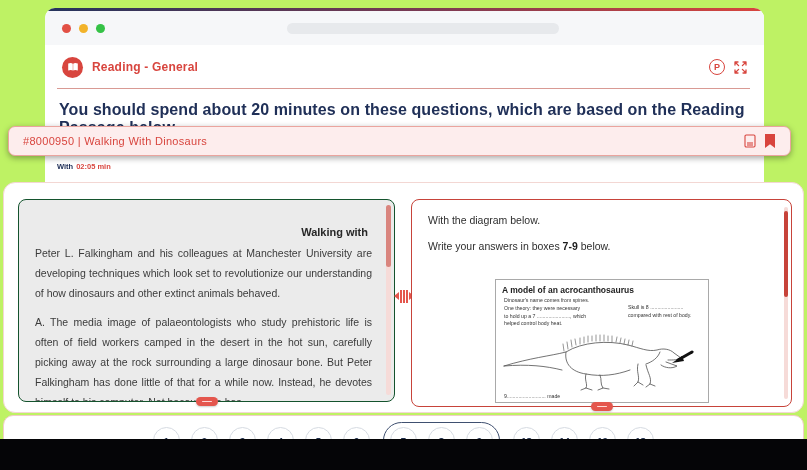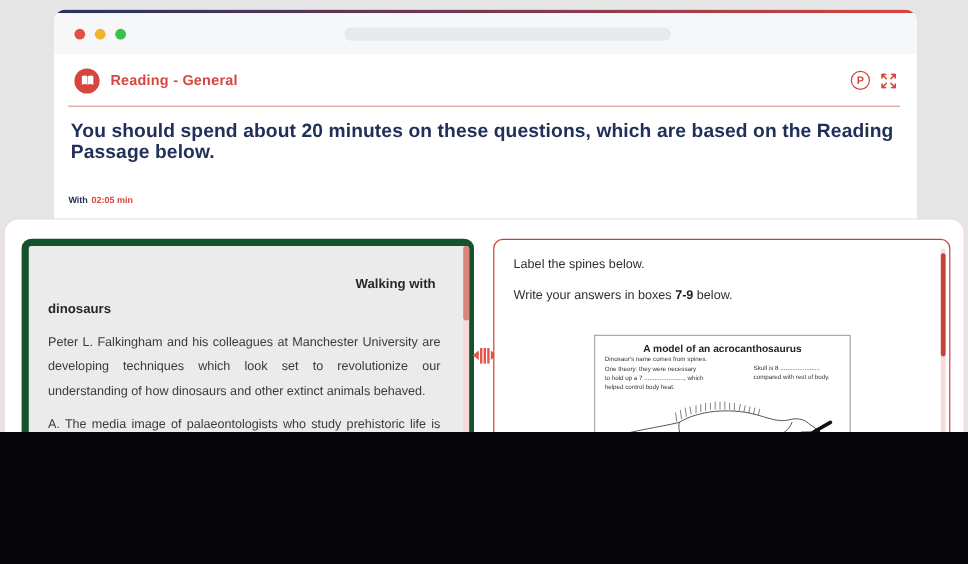--- a/index.html
+++ b/index.html
@@ -1,17 +1,17 @@
 <!DOCTYPE html>
 <html><head>
 <meta charset="utf-8">
 <style>
   * { margin:0; padding:0; box-sizing:border-box; }
   html,body { width:807px; height:470px; background:#050507; font-family:"Liberation Sans","DejaVu Sans",sans-serif; }
-  .stage { position:relative; width:807px; height:360px; background:#e5e5e5; overflow:hidden; }
+  .stage { position:relative; width:807px; height:439px; background:#bef264; overflow:hidden; }
 
   
   .browser-window { position:absolute; left:45px; top:8px; width:719px; height:177px; background:#fff; border-radius:10px 10px 0 0; overflow:hidden; }
   .window-topline { height:3px; background:linear-gradient(90deg,#24335c 0%,#7e3a52 55%,#d8453e 100%); }
   .chrome { position:relative; height:34px; background:#f6f7f9; display:flex; align-items:center; padding-left:17px; }
   .dot { width:9px; height:9px; border-radius:50%; margin-right:8px; cursor:pointer; }
   .dot.red { background:#e25045; } .dot.yellow { background:#f2b32a; } .dot.green { background:#35c246; }
   .address-pill { position:absolute; left:242px; top:12px; width:272px; height:11px; background:#e7e9ec; border-radius:6px; }
 
   .app-header { position:relative; height:44px; display:flex; align-items:center; padding:0 17px; }
@@ -31,38 +31,38 @@
   .banner-icons svg { cursor:pointer; display:block; }
 
   
   .timer { position:absolute; left:57px; top:162px; display:flex; gap:3px; font-size:7.5px; }
   .timer .t-label { color:#203058; font-weight:700; }
   .timer .t-value { color:#d8453e; font-weight:600; }
 
   
   .panels-card { position:absolute; left:3px; top:182px; width:801px; height:231px; background:#fff; border:1px solid #f3d7d3; border-radius:12px; }
 
-  .left-panel { position:absolute; left:14px; top:16px; width:377px; height:203px; background:#ebebeb; border:6px solid #14532d; border-radius:8px; padding:22px 22px 8px 16px; overflow:hidden; font-size:10.5px; color:#3b3b3b; text-align:justify; line-height:1.92; }
+  .left-panel { position:absolute; left:14px; top:16px; width:377px; height:203px; background:#ebebeb; border:1px solid #14532d; border-radius:8px; padding:22px 22px 8px 16px; overflow:hidden; font-size:10.5px; color:#3b3b3b; text-align:justify; line-height:1.92; }
   .passage-title-l1 { text-align:right; padding-right:4px; font-weight:700; color:#272727; font-size:11px; }
   .passage-title-l2 { text-align:left; font-weight:700; color:#272727; font-size:11px; margin-bottom:6px; }
   .left-panel p { margin-bottom:8px; }
   .scroll-track { position:absolute; width:5px; background:#f6dbd8; border-radius:3px; }
   .scroll-thumb { position:absolute; width:5px; background:#d9857e; border-radius:3px; cursor:pointer; }
 
   .divider-handle { position:absolute; left:388px; top:104px; width:24px; height:18px; display:flex; align-items:center; justify-content:center; gap:1.5px; cursor:col-resize; }
   .divider-handle .tri-l { width:0; height:0; border-top:4px solid transparent; border-bottom:4px solid transparent; border-right:5px solid #e4564d; }
   .divider-handle .tri-r { width:0; height:0; border-top:4px solid transparent; border-bottom:4px solid transparent; border-left:5px solid #e4564d; }
   .divider-handle .bar { width:1.5px; height:13px; background:#e4564d; }
 
   .right-panel { position:absolute; left:407px; top:16px; width:381px; height:208px; background:#fff; border:1px solid #c7433a; border-radius:8px; padding:13px 16px; font-size:10.5px; color:#2e2e2e; }
   .task-line { margin-bottom:11px; line-height:1.4; }
   .task-line b { font-weight:700; color:#1d1d1d; }
 
   .diagram-box { position:absolute; left:83px; top:79px; width:214px; height:124px; border:1px solid #a9a9a9; background:#fff; padding:5px 6px; }
-  .diagram-title { text-align:center; font-weight:700; font-size:8.5px; color:#222; }
+  .diagram-title { font-weight:700; font-size:8.5px; color:#222; }
   .diagram-note { position:absolute; font-size:5.2px; line-height:1.5; color:#333; white-space:pre-line; }
   .note-left { left:8px; top:17px; width:104px; }
   .note-right { left:132px; top:24px; width:76px; }
   .note-bottom { left:8px; bottom:3px; font-size:5.2px; color:#333; position:absolute; }
   .dino-svg { position:absolute; left:4px; bottom:10px; }
 
   .resize-pill { position:absolute; width:22px; height:9px; background:#e4564d; border-radius:5px; display:flex; align-items:center; justify-content:center; cursor:row-resize; box-shadow:0 1px 2px rgba(0,0,0,.2); }
   .resize-pill .line { width:10px; height:1.5px; background:#ffd9d6; border-radius:1px; }
   .resize-left { left:192px; top:214px; }
   .resize-right { left:587px; top:219px; }
@@ -103,47 +103,59 @@
             <path d="M12 9 V12 H9 M12 12 L8.4 8.4"></path>
           </svg>
         </span>
       </span>
       <span class="underline"></span>
     </div>
 
     <div class="instruction">You should spend about 20 minutes on these questions, which are based on the Reading Passage below.</div>
   </div>
 
+  <div class="banner">
+    <span class="banner-label">#8000950 | Walking With Dinosaurs</span>
+    <span class="banner-icons">
+      <svg width="12" height="14" viewBox="0 0 12 14" fill="none" stroke="#d8453e" stroke-width="1.1">
+        <rect x="1" y="1" width="10" height="12" rx="1.2"></rect>
+        <line x1="3" y1="9" x2="9" y2="9"></line>
+        <line x1="3" y1="11" x2="9" y2="11"></line>
+      </svg>
+      <svg width="12" height="14" viewBox="0 0 12 14">
+          <path d="M1 0 H11 V14 L6 10.2 L1 14 Z" fill="#d8453e"></path>
+        </svg>
+    </span>
+  </div>
 
   <div class="timer">
     <span class="t-label">With</span>
     <span class="t-value">02:05 min</span>
   </div>
 
   <div class="panels-card">
 
     <div class="left-panel">
       <div class="passage-title-l1">Walking with</div>
-      <div class="passage-title-l2">dinosaurs</div>
       <p>Peter L. Falkingham and his colleagues at Manchester University are developing techniques which look set to revolutionize our understanding of how dinosaurs and other extinct animals behaved.</p>
       <p>A. The media image of palaeontologists who study prehistoric life is often of field workers camped in the desert in the hot sun, carefully picking away at the rock surrounding a large dinosaur bone. But Peter Falkingham has done little of that for a while now. Instead, he devotes himself to his computer. Not because he has</p>
     </div>
     <span class="scroll-track" style="left:382px; top:22px; height:190px;"></span>
     <span class="scroll-thumb" style="left:382px; top:22px; height:62px;"></span>
 
     <div class="divider-handle">
       <span class="tri-l"></span>
       <span class="bar"></span>
       <span class="bar"></span>
       <span class="bar"></span>
       <span class="tri-r"></span>
     </div>
 
     <div class="right-panel">
-      <div class="task-line">Label the spines below.</div>
+      <div class="task-line">With the diagram below.</div>
       <div class="task-line"><span>Write your answers in boxes </span><b>7-9</b><span> below.</span></div>
 
       <div class="diagram-box">
         <div class="diagram-title">A model of an acrocanthosaurus</div>
         <div class="diagram-note note-left">Dinosaur's name comes from spines.
 One theory: they were necessary
 to hold up a 7 ......................., which
 helped control body heat.</div>
         <div class="diagram-note note-right">Skull is 8 .......................
 compared with rest of body.</div>

